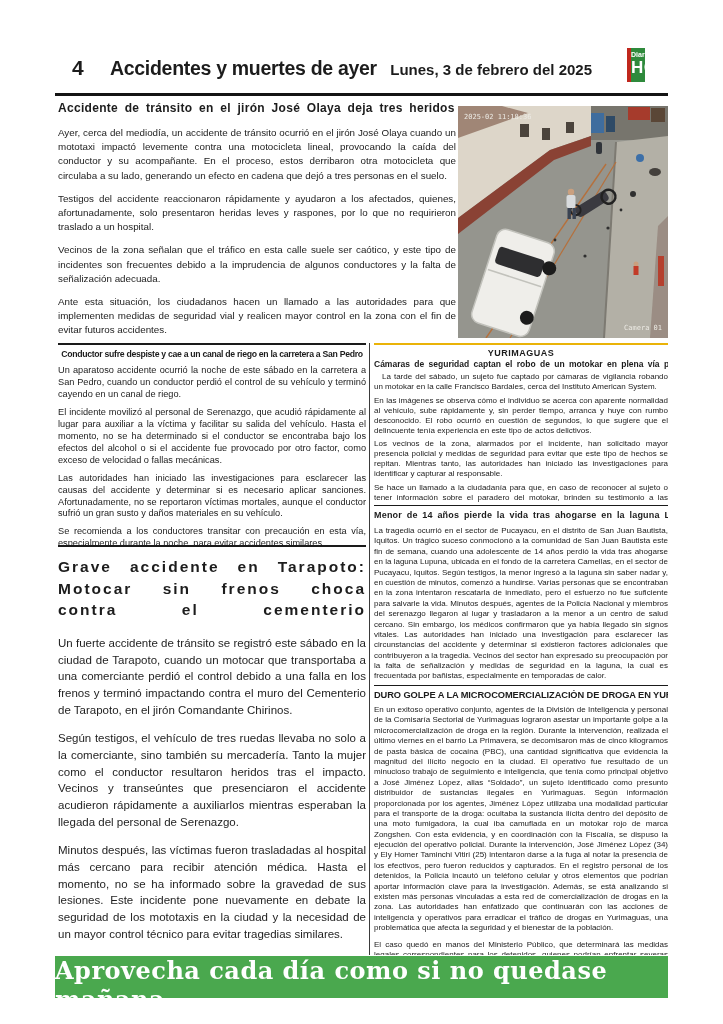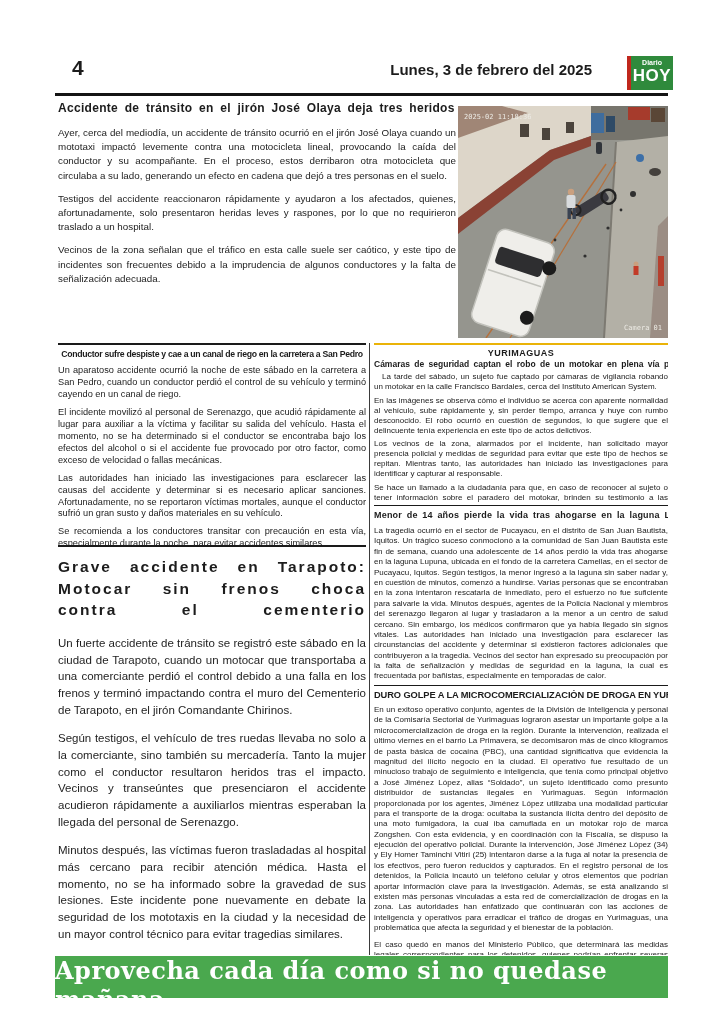--- a/index.html
+++ b/index.html
@@ -4,21 +4,21 @@
 <style>
   * { margin:0; padding:0; box-sizing:border-box; }
   html,body { background:#e9e9e9; }
   body { width:723px; height:1024px; position:relative; font-family:"Liberation Sans", sans-serif; color:#1c1c1c; }
   .page { position:absolute; inset:0; background:#ffffff; overflow:hidden; }
 
   
   .page-num { position:absolute; left:72px; top:56px; font-size:21px; font-weight:bold; }
   .section-title { position:absolute; left:110px; top:57px; font-size:19.5px; font-weight:bold; letter-spacing:-0.3px; }
   .date { position:absolute; right:131px; top:61px; font-size:15px;font-weight:bold; }
-  .logo { position:absolute; left:627px; top:56px; width:46px; height:34px; background:#2f8a3c; border-left:4px solid #c0271d; color:#fff; text-align:center; line-height:1; padding-top:3px; }
+  .logo { position:absolute; left:627px; top:48px; width:18px; height:34px; background:#2f8a3c; border-left:4px solid #c0271d; color:#fff; text-align:left; line-height:1; padding-top:3px; }
   .logo .logo-top { display:block; font-size:7px; font-weight:bold; }
   .logo .logo-main { display:block; font-size:17px; font-weight:bold; letter-spacing:0.5px; margin-top:1px; }
   .header-rule { position:absolute; left:55px; top:93px; width:613px; height:3px; background:#141414; }
 
   
   .main-headline { position:absolute; left:58px; top:101px; width:398px; font-size:12px; font-weight:bold; word-spacing:3px; letter-spacing:0.3px; white-space:nowrap; overflow:hidden; }
   .main-body { position:absolute; left:58px; top:126px; width:398px; height:214px; overflow:hidden; }
   .main-body p { font-size:9.8px; line-height:1.45; text-align:justify; margin-bottom:9px; color:#222; }
 
   
@@ -58,32 +58,34 @@
   .banner span { font-family:"DejaVu Serif", serif; font-weight:bold; font-size:24px; color:#ffffff; letter-spacing:0.5px; }
 
   .cctv-ts { font-family:"DejaVu Sans Mono", monospace; }
 </style>
 </head>
 <body>
 
 <div class="page">
 
   <span class="page-num">4</span>
+  <h1 class="section-title">Accidentes y muertes de ayer</h1>
   <span class="date">Lunes, 3 de febrero del 2025</span>
   <div class="logo">
     <span class="logo-top">Diario</span>
     <span class="logo-main">HOY</span>
   </div>
   <div class="header-rule"></div>
 
   <h2 class="main-headline">Accidente de tránsito en el jirón José Olaya deja tres heridos leves</h2>
   <section class="main-body">
     <p>Ayer, cerca del mediodía, un accidente de tránsito ocurrió en el jirón José Olaya cuando un mototaxi impactó levemente contra una motocicleta lineal, provocando la caída del conductor y su acompañante. En el proceso, estos derribaron otra motocicleta que circulaba a su lado, generando un efecto en cadena que dejó a tres personas en el suelo.</p>
     <p>Testigos del accidente reaccionaron rápidamente y ayudaron a los afectados, quienes, afortunadamente, solo presentaron heridas leves y raspones, por lo que no requirieron traslado a un hospital.</p>
     <p>Vecinos de la zona señalan que el tráfico en esta calle suele ser caótico, y este tipo de incidentes son frecuentes debido a la imprudencia de algunos conductores y la falta de señalización adecuada.</p>
+    <p>Ante esta situación, los ciudadanos hacen un llamado a las autoridades para que implementen medidas de seguridad vial y realicen mayor control en la zona con el fin de evitar futuros accidentes.</p>
   </section>
 
   <figure class="photo">
     <svg viewBox="0 0 210 232" width="210" height="232">
       <rect width="210" height="232" fill="#95958e"></rect>
 
       <rect x="125" y="0" width="85" height="34" fill="#77756d"></rect>
       <rect x="170" y="1" width="22" height="13" fill="#a63b2c"></rect>
       <rect x="193" y="2" width="14" height="14" fill="#5a4636"></rect>
       <rect x="133" y="7" width="13" height="20" fill="#3f6d9e"></rect>

